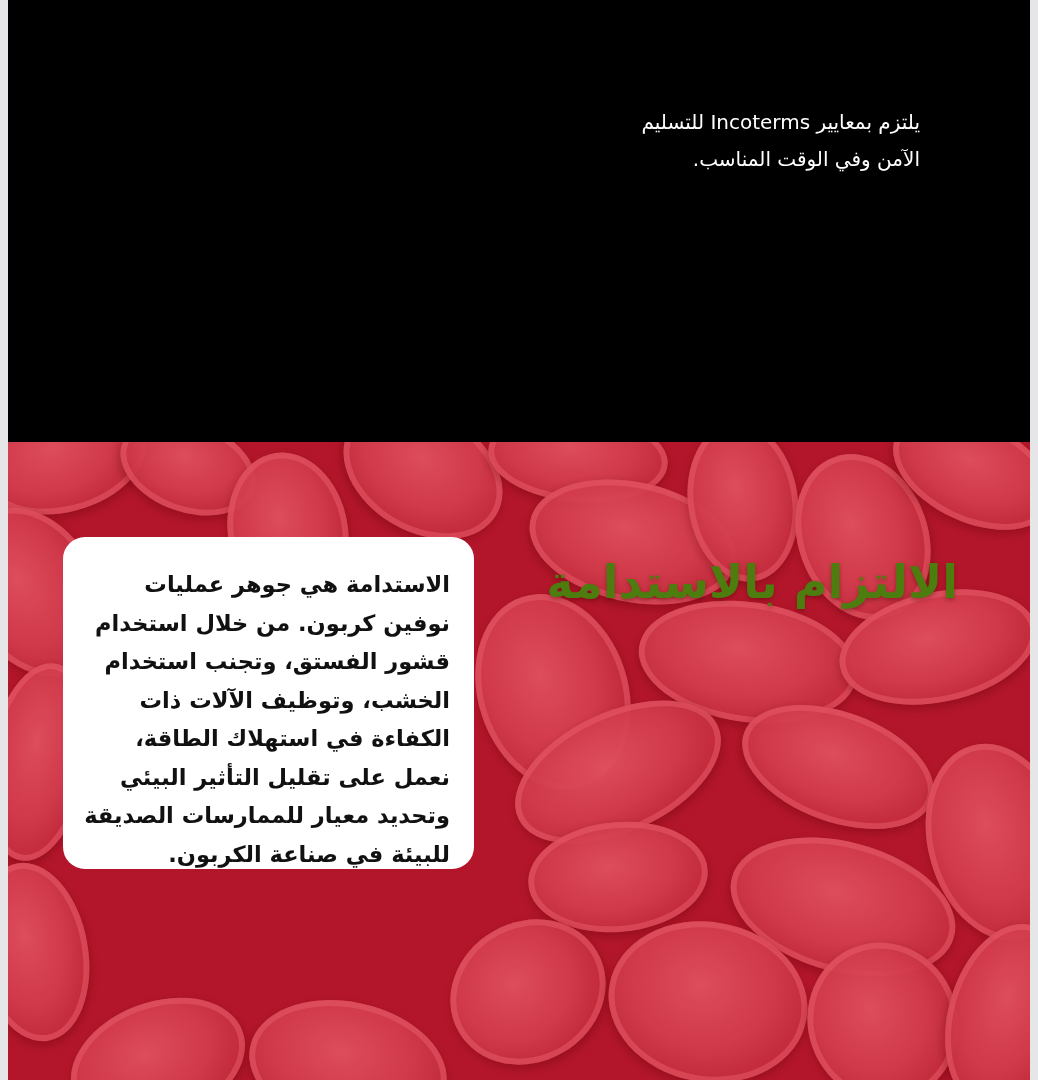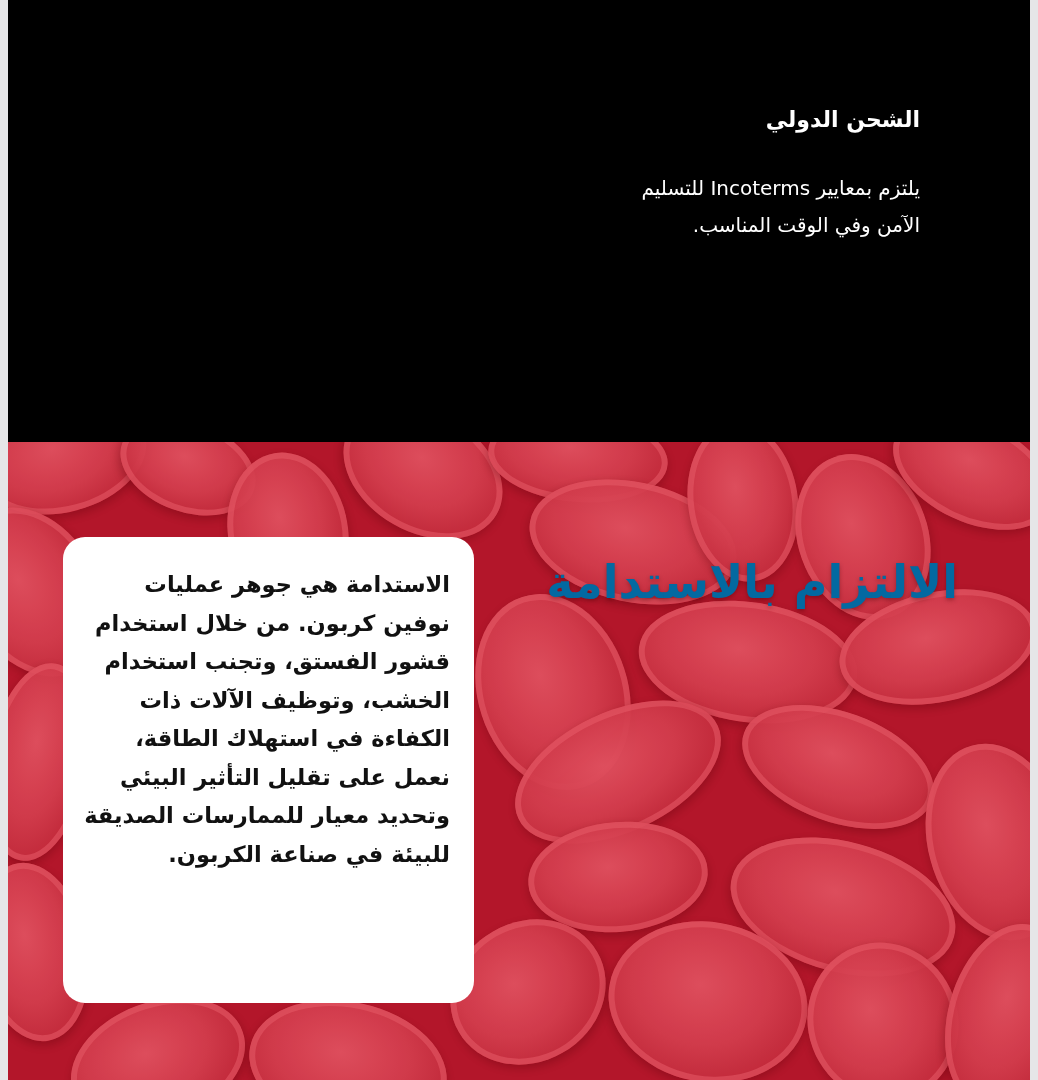--- a/index.html
+++ b/index.html
@@ -71,35 +71,35 @@
       border-radius: 50%;
       background: radial-gradient(ellipse at 45% 40%, #e0505f 0%, #d23c4c 45%, #c22a3b 75%, #a9182a 100%);
       box-shadow: inset 0 0 0 6px rgba(233, 95, 108, 0.55), 0 4px 10px rgba(90, 0, 10, 0.35);
       opacity: 0.95;
     }
     .heading {
       position: absolute;
       right: 72px;
       top: 552px;
       direction: rtl;
-      color: #0369a1;
+      color: #4d7c0f;
       font-weight: bold;
       font-size: 46px;
       line-height: 60px;
       margin: 0;
       text-shadow: 0 2px 4px rgba(60, 0, 0, 0.35);
       white-space: nowrap;
       z-index: 3;
     }
     .card {
       position: absolute;
       left: 55px;
       top: 537px;
       width: 411px;
-      height: 466px;
+      height: 332px;
       background: #ffffff;
       border-radius: 22px;
       z-index: 3;
       box-sizing: border-box;
       padding: 28px 24px 20px 20px;
       direction: rtl;
       text-align: right;
     }
     .card-text {
       color: #111111;
@@ -109,21 +109,20 @@
       margin: 0;
     }
   </style>
 </head>
 <body>
 
 <div class="page">
 
   <section class="black-section">
     <div class="col col-shipping">
-      <h3 class="col-title">الشحن الدولي</h3>
       <p class="col-body">يلتزم بمعايير Incoterms للتسليم الآمن وفي الوقت المناسب.</p>
     </div>
     <div class="col col-export">
     </div>
   </section>
 
   <section class="red-section">
     <div>
       <div class="shell" style="left:-30px; top:-40px; width:170px; height:110px; transform:rotate(-15deg);"></div>
       <div class="shell" style="left:110px; top:-20px; width:140px; height:90px; transform:rotate(20deg);"></div>

